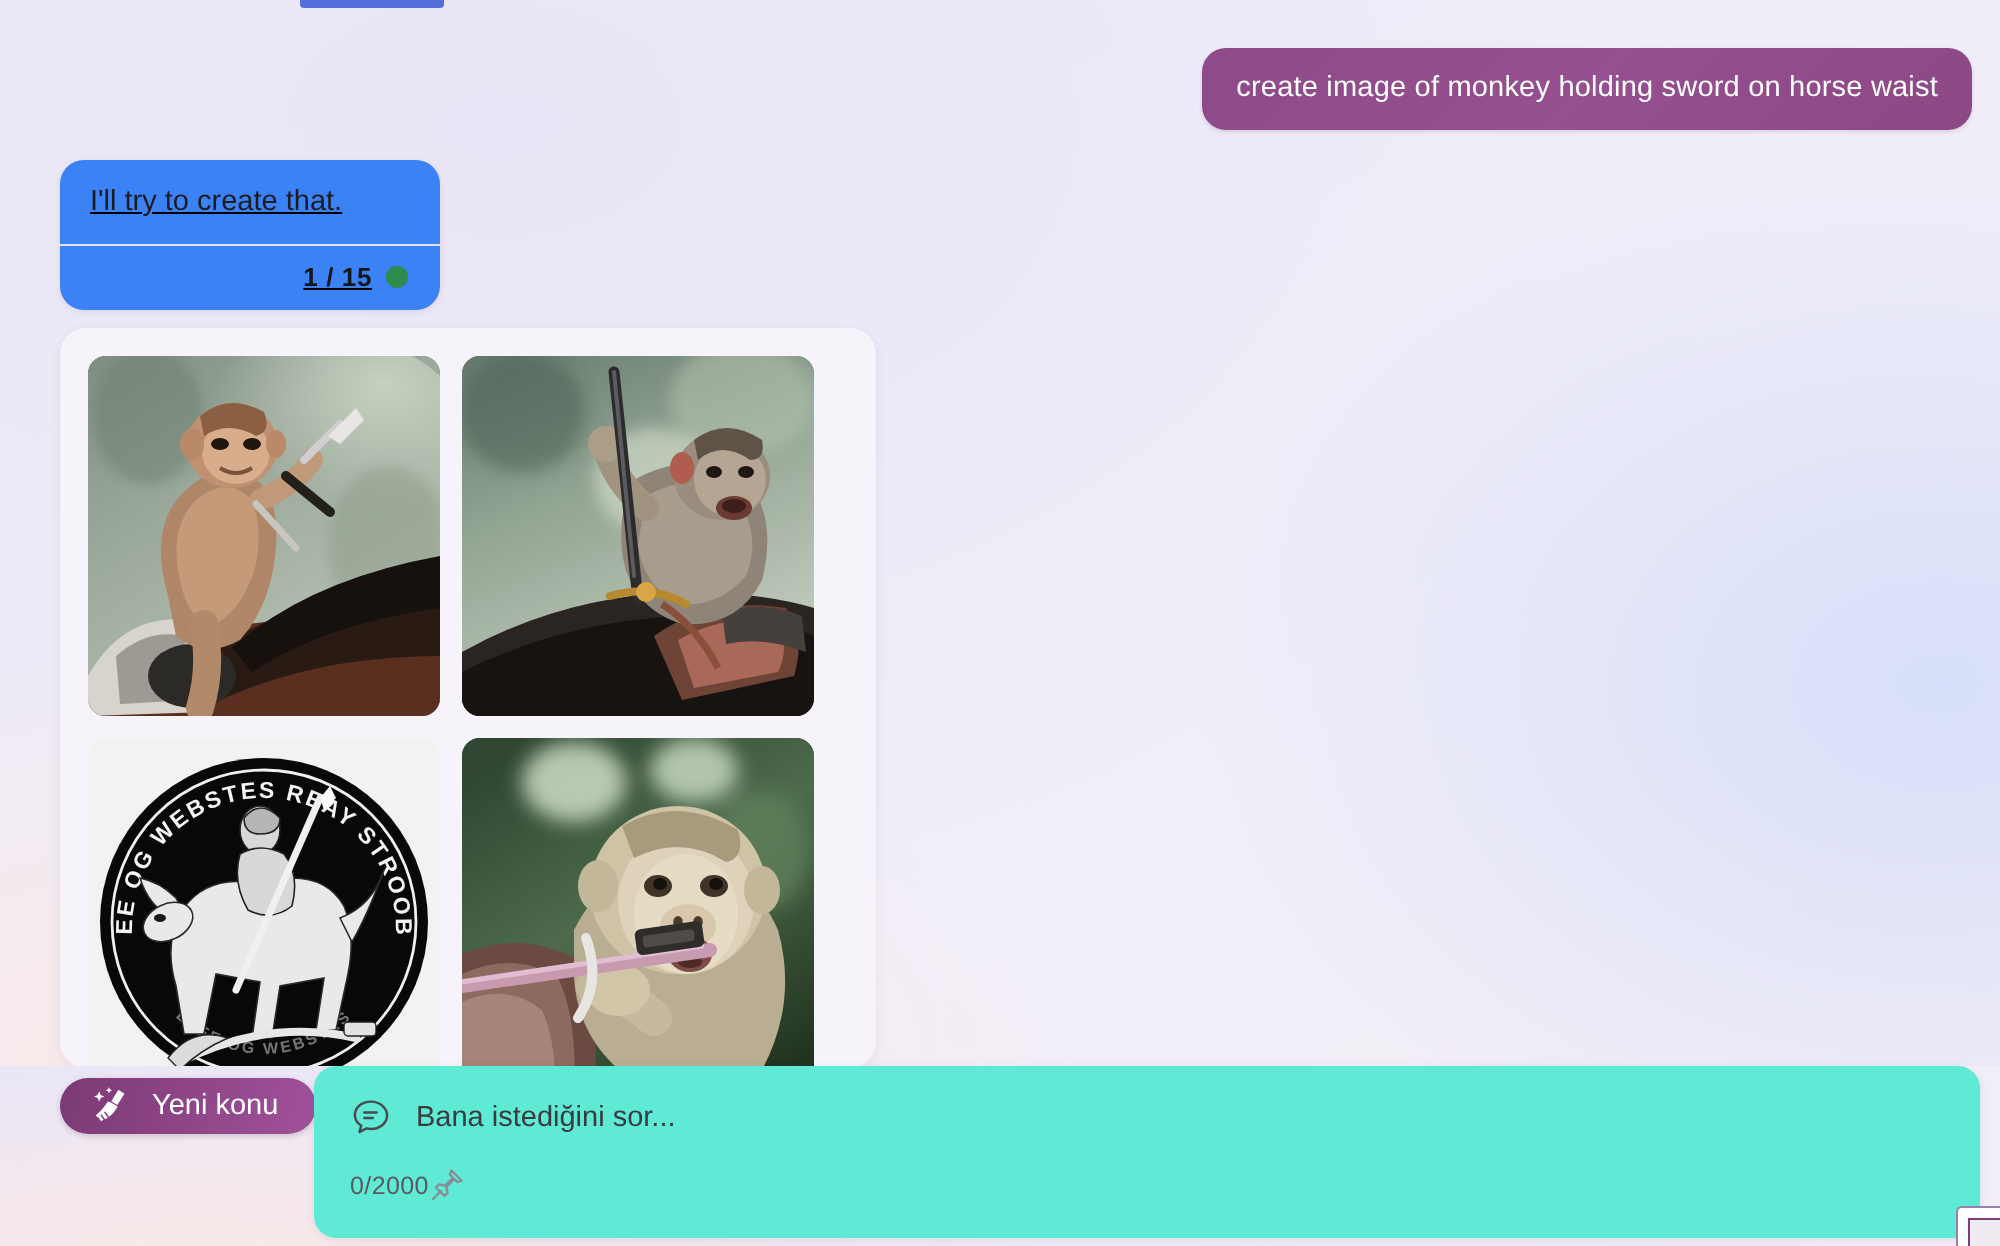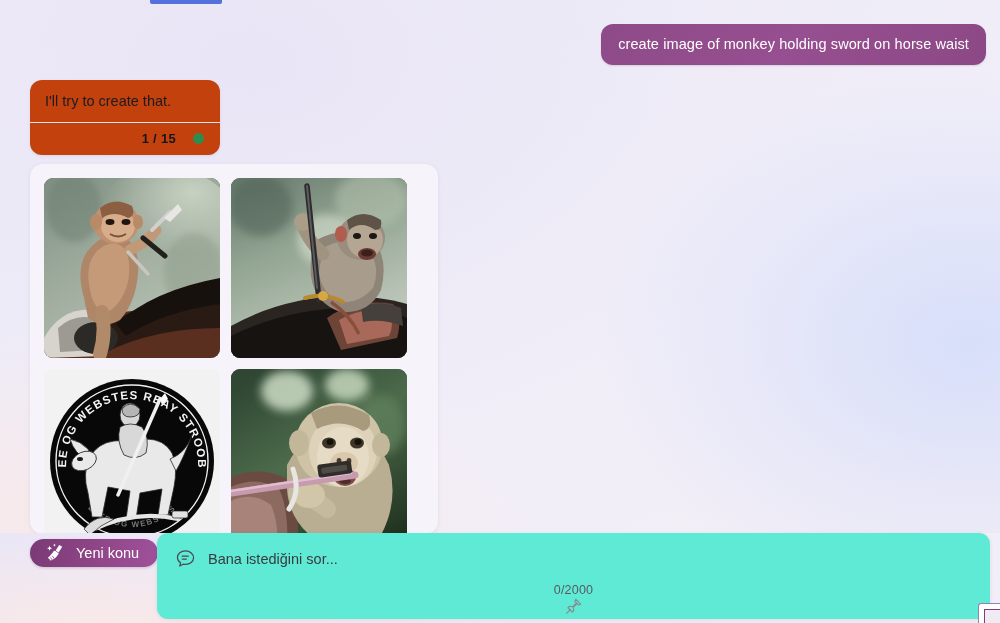--- a/index.html
+++ b/index.html
@@ -62,43 +62,44 @@
     letter-spacing: 0.1px;
   }
 
   
   .assistant-row {
     position: absolute;
     top: 80px;
     left: 30px;
   }
   .assistant-bubble {
-    background: #c2410c;
+    background: #3b82f6;
     border-radius: 12px;
     min-width: 190px;
     box-shadow: 0 1px 3px rgba(70,60,100,0.10);
     overflow: hidden;
+    text-decoration: underline;
   }
   .assistant-text {
     font-size: 14.5px;
     color: #1c1c20;
     padding: 12px 16px 11px 15px;
     line-height: 1.3;
     white-space: nowrap;
   }
   .assistant-divider {
     height: 1px;
     background: #e4e2ec;
     width: 100%;
   }
   .assistant-meta {
     display: flex;
     align-items: center;
     justify-content: flex-end;
-    gap: 17px;
+    gap: 7px;
     padding: 8px 16px 9px 15px;
   }
   .meta-count {
     font-size: 13px;
     font-weight: bold;
     color: #16161a;
     letter-spacing: 0.3px;
   }
   .meta-dot {
     width: 11px; height: 11px;
@@ -199,21 +200,20 @@
     background: transparent;
     width: 700px;
     padding: 0;
   }
   .composer-input::placeholder { color: #3a3a42; opacity: 1; }
   .composer-bottom {
     display: flex;
     align-items: center;
     justify-content: flex-start;
     padding: 14px 18px 0 18px;
-    flex-direction: column;
   }
   .char-count {
     font-size: 12.5px;
     color: #5a5a63;
     letter-spacing: 0.2px;
   }
   .pin-icon { width: 19px; height: 19px; display: block; cursor: pointer; }
 
   
   .corner-widget {

